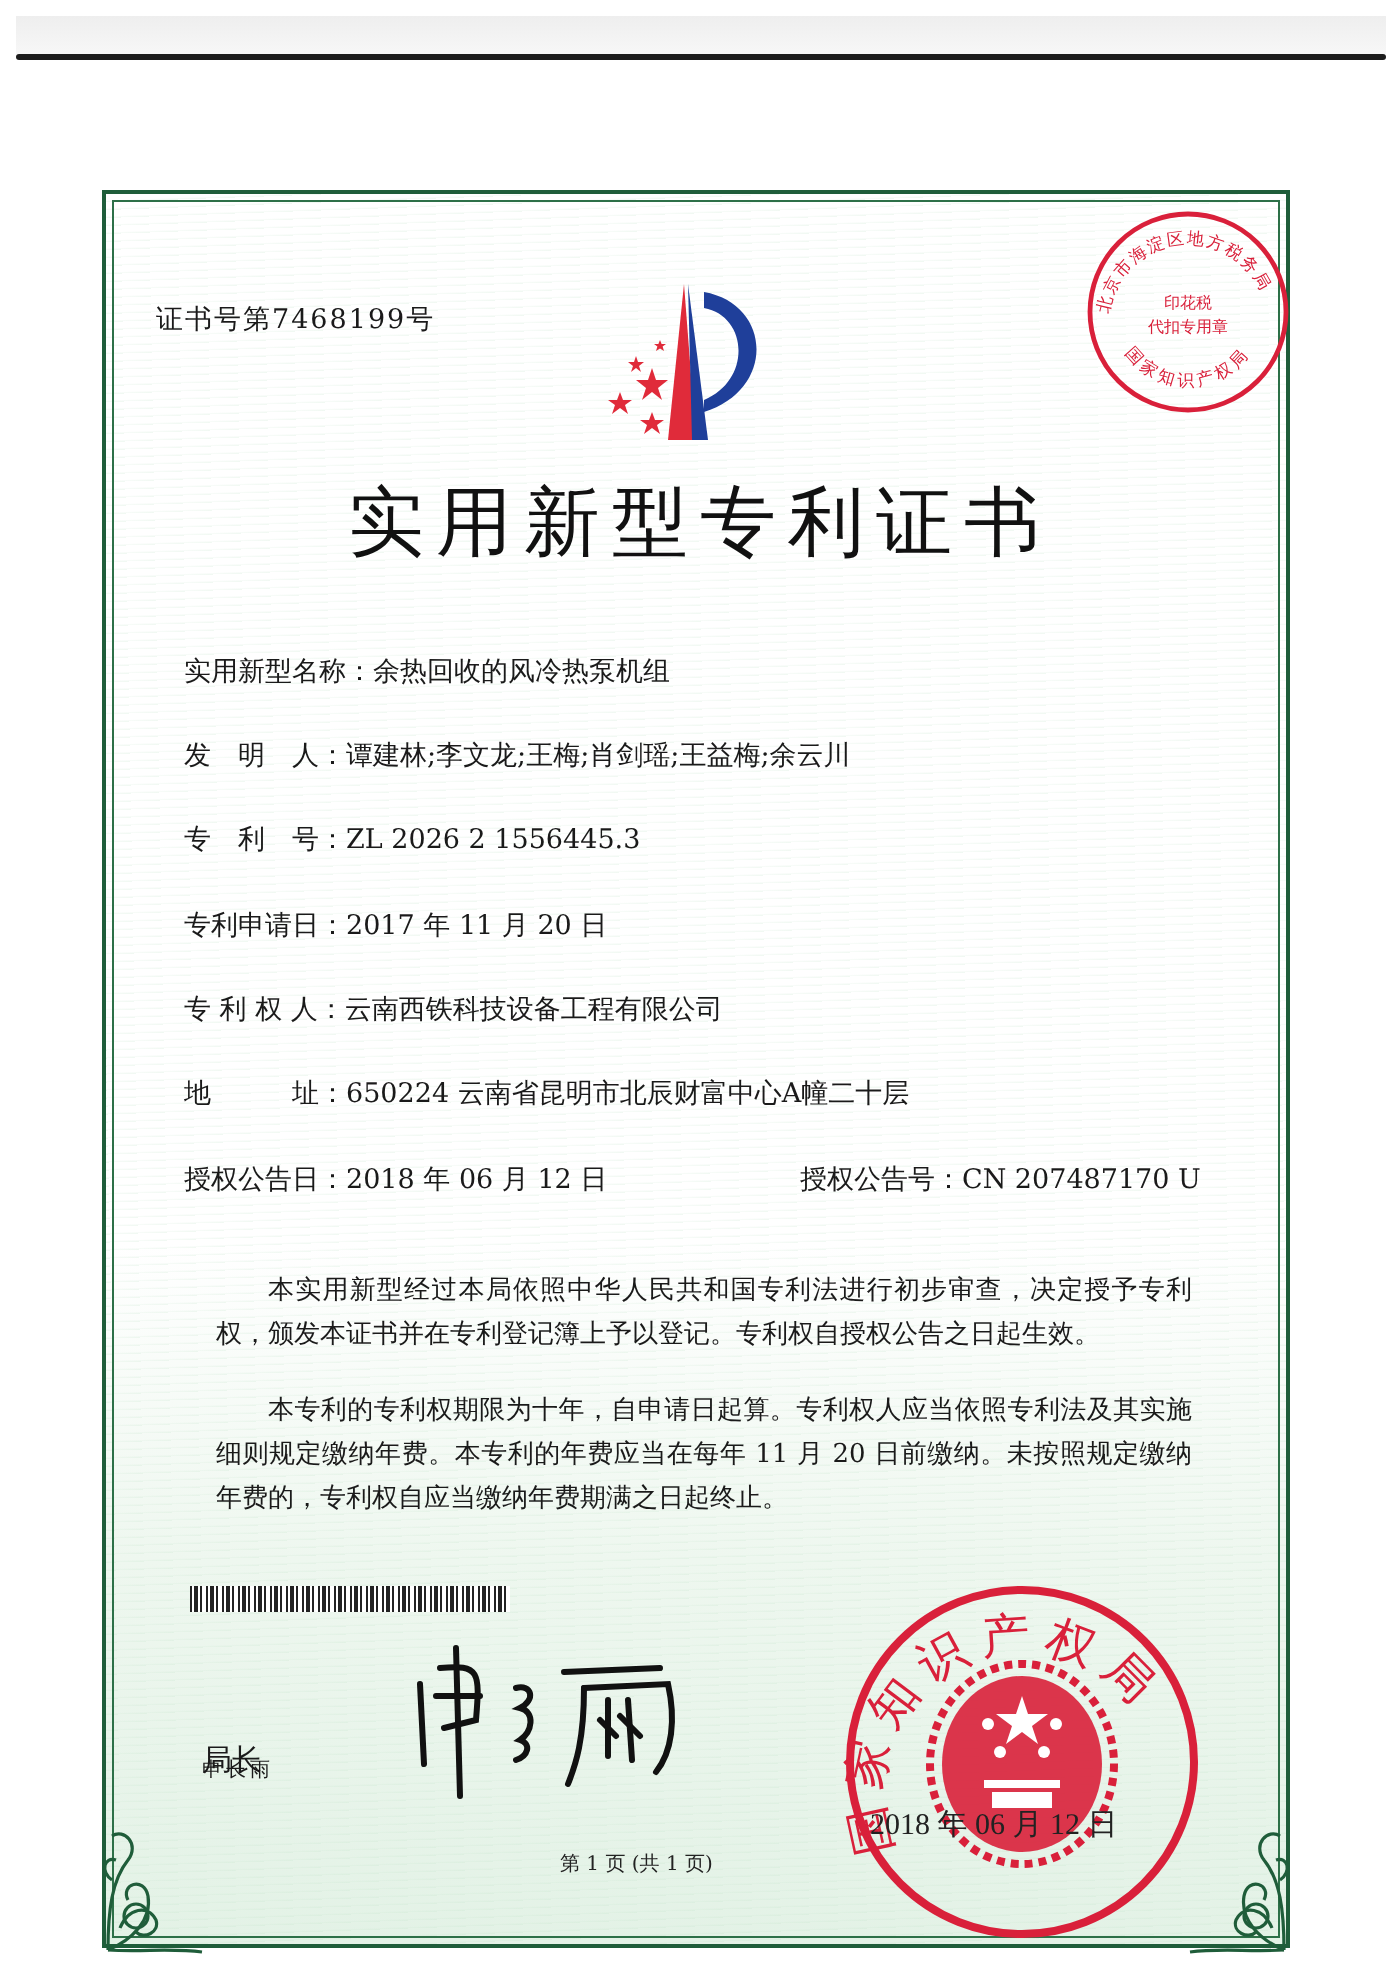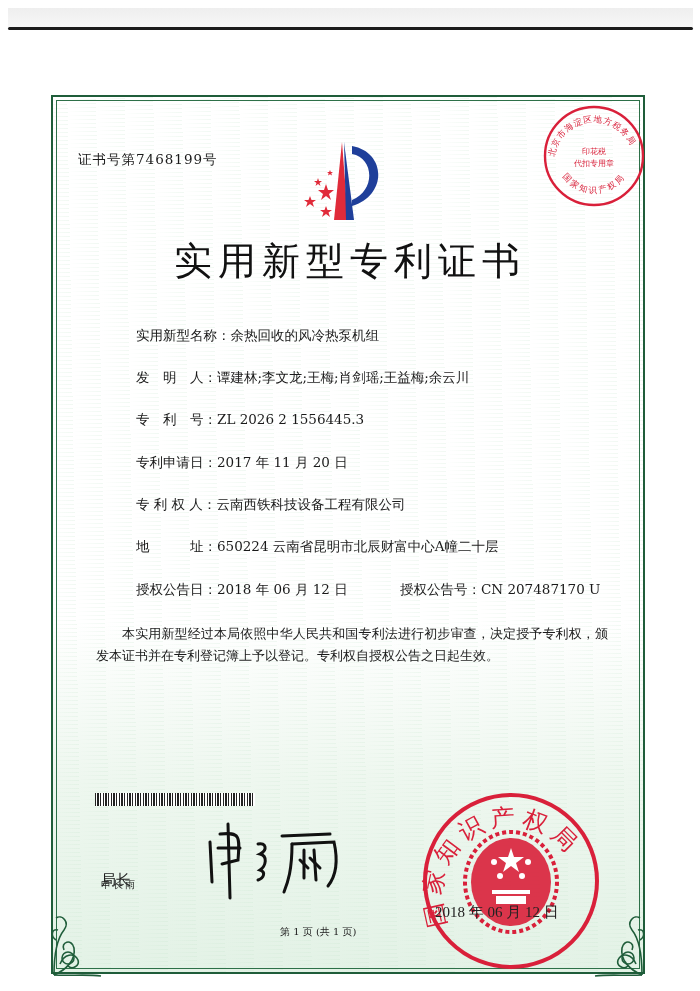--- a/index.html
+++ b/index.html
@@ -37,35 +37,35 @@
     position: absolute; left: 540px; top: 102px; width: 108px; height: 108px;
   }
   .title {
     position: absolute; left: 170px; top: 236px; width: 360px; text-align: center;
     font-size: 38px; letter-spacing: 6px; color: #111;
     font-family: Liberation Serif, serif; font-weight: normal;
   }
   .field {
     position: absolute; left: 92px; font-size: 13.5px; white-space: nowrap;
   }
-  .field .lbl { display: inline-block; margin-left: 44px; }
+  .field .lbl { display: inline-block; }
   .field .val { display: inline-block; }
   .f1 { top: 327px; }
   .f2 { top: 369px; }
   .f3 { top: 411px; }
   .f4 { top: 454px; }
   .f5 { top: 496px; }
   .f6 { top: 538px; }
   .f7 { top: 581px; }
   .f7b { position: absolute; left: 400px; top: 581px; font-size: 13.5px; white-space: nowrap; }
   .body-text {
     position: absolute; left: 92px; top: 619px; width: 520px;
     font-size: 13px; line-height: 22px; text-align: justify;
   }
-  .body-text p { margin: 4px; text-indent: 2em; }
+  .body-text p { margin: 16px; text-indent: 2em; }
   .barcode {
     position: absolute; left: 95px; top: 793px; width: 160px; height: 13px;
     background: repeating-linear-gradient(90deg, #222 0px, #222 1px, #fff 1px, #fff 2px, #222 2px, #222 4px, #fff 4px, #fff 5px, #222 5px, #222 6px, #fff 6px, #fff 8px);
   }
   .director-title {
     position: absolute; left: 101px; top: 871px; font-size: 15px;
     font-family: Liberation Serif, serif;
   }
   .director-name {
     position: absolute; left: 101px; top: 878px; font-size: 10px; letter-spacing: 2px;
@@ -168,20 +168,21 @@
 </div>
 <div class="field f7">
   <span class="lbl">授权公告日：</span><span class="val">2018 年 06 月 12 日</span>
 </div>
 <div class="f7b">
   <span>授权公告号：</span><span>CN 207487170 U</span>
 </div>
 
 <div class="body-text">
   <p>本实用新型经过本局依照中华人民共和国专利法进行初步审查，决定授予专利权，颁发本证书并在专利登记簿上予以登记。专利权自授权公告之日起生效。</p>
+  <p>本专利的专利权期限为十年，自申请日起算。专利权人应当依照专利法及其实施细则规定缴纳年费。本专利的年费应当在每年 11 月 20 日前缴纳。未按照规定缴纳年费的，专利权自应当缴纳年费期满之日起终止。</p>
 </div>
 
 <div class="barcode"></div>
 
 <div class="director-title">局长</div>
 <div class="director-name">申长雨</div>
 
 <svg class="signature" viewBox="0 0 150 80">
   <g fill="none" stroke="#111" stroke-width="3" stroke-linecap="round">
     <path d="M10 22 L 12 62"></path>

